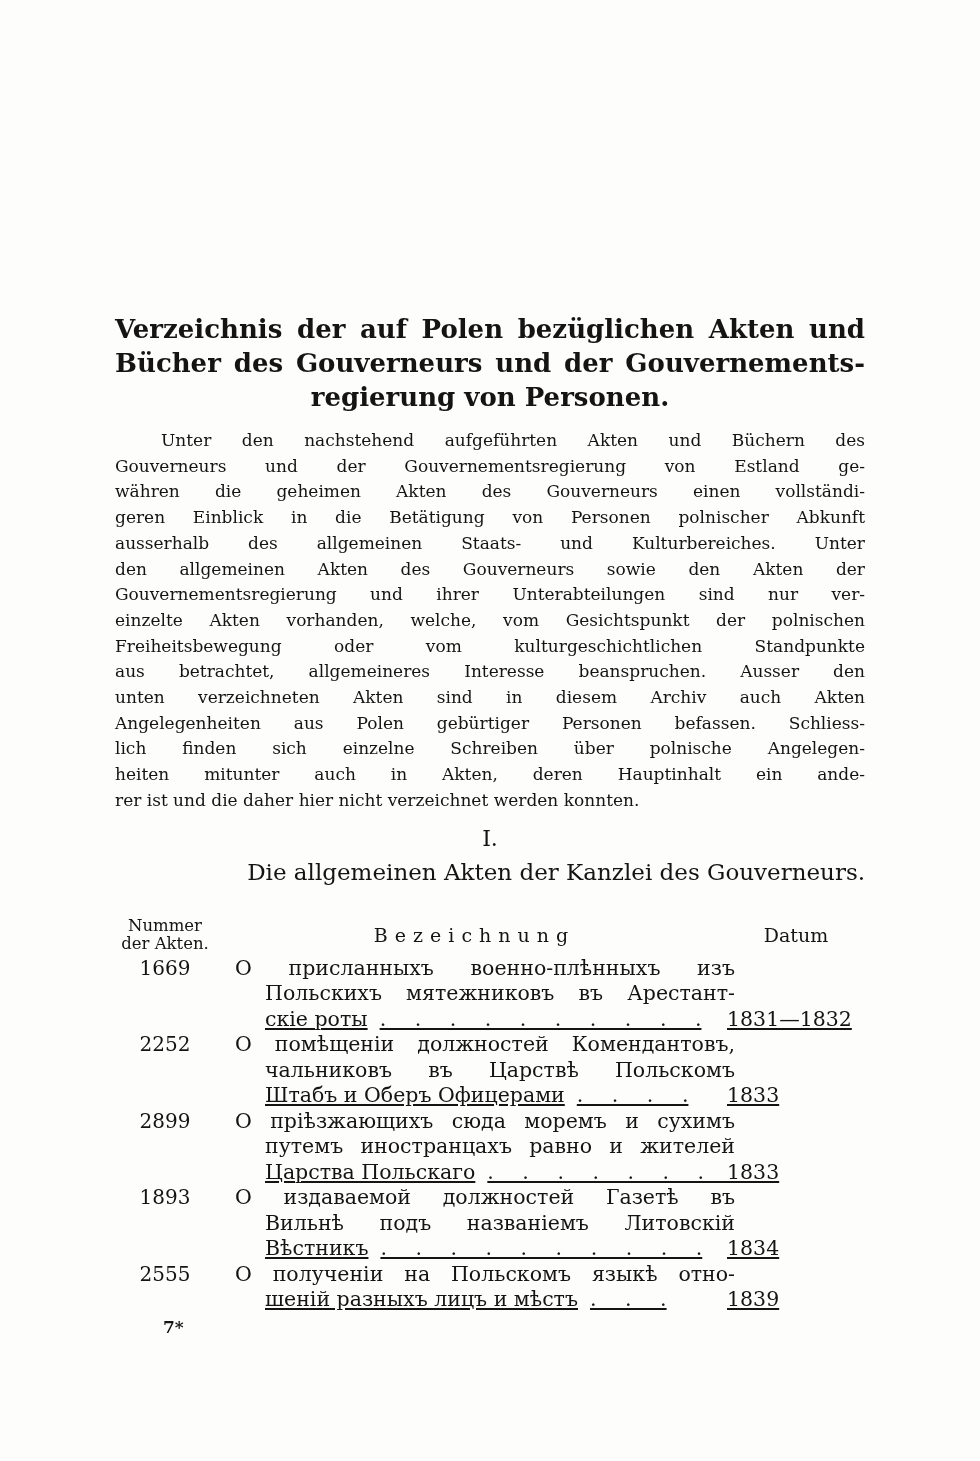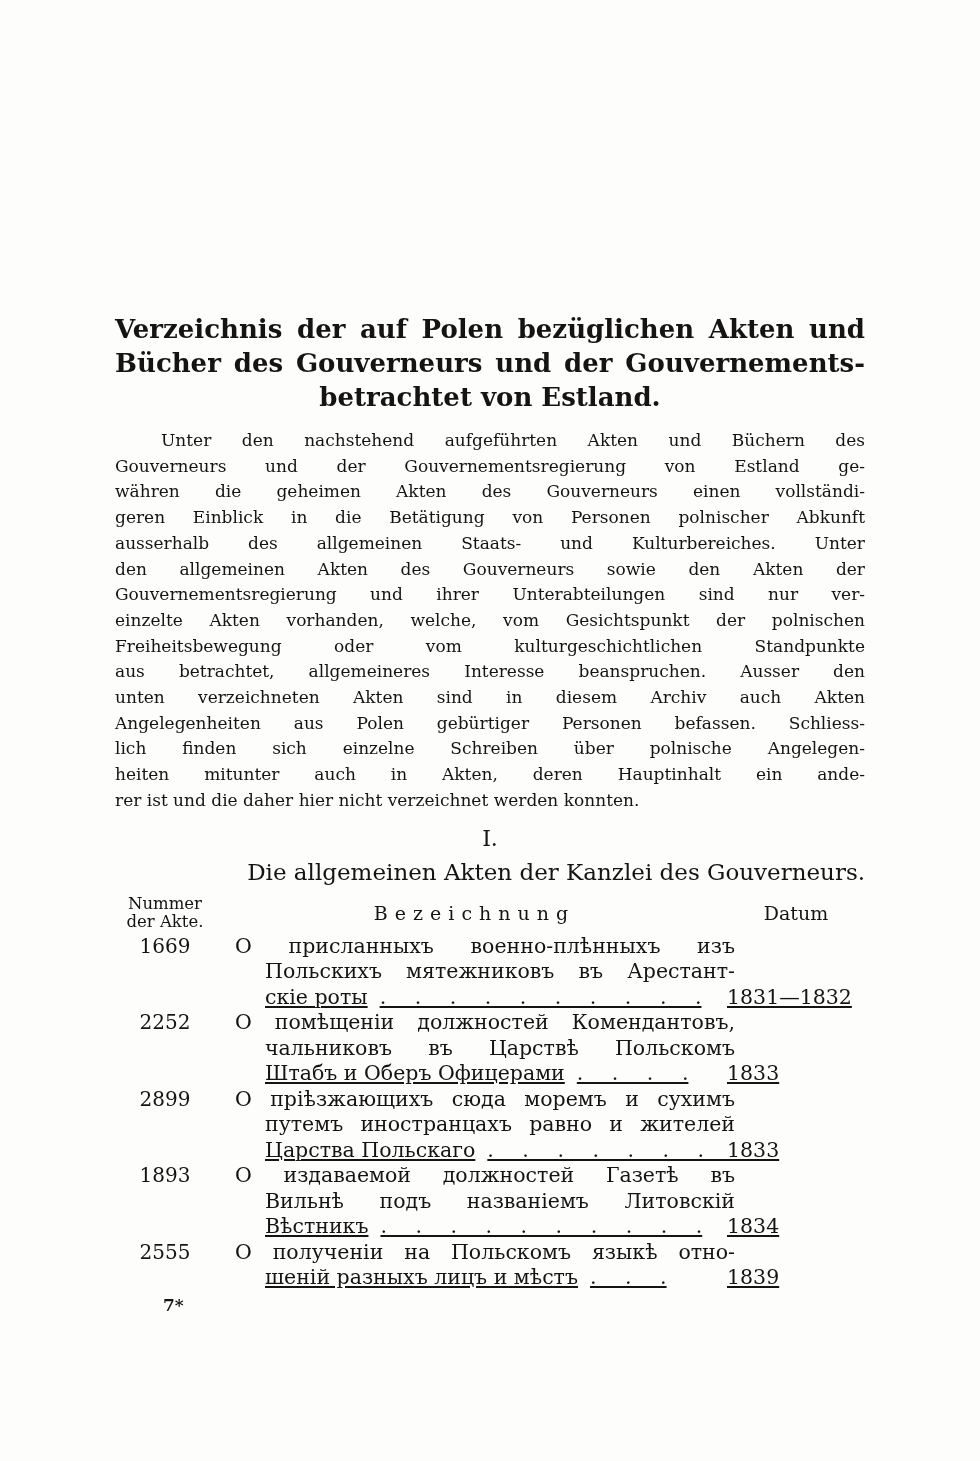--- a/index.html
+++ b/index.html
@@ -22,21 +22,21 @@
   .intro{font-size:17px;line-height:25.7px;}
   .il{text-align:justify;text-align-last:justify;}
   .il.first{text-indent:46px;}
   .il.end{text-align-last:left;}
 
   
   .numeral{margin-top:12px;text-align:center;font-size:22px;line-height:26px;}
   .sect{margin:6px 0 0 0;text-align:right;font-size:23px;font-weight:normal;line-height:28px;}
 
   
-  .thead{display:flex;align-items:center;margin-top:6px;height:42px;justify-content:center;}
+  .thead{display:flex;align-items:center;margin-top:28px;height:42px;justify-content:center;}
   .col-num{width:100px;flex:none;text-align:center;}
   .thead .col-num{font-size:16.5px;line-height:18px;}
   .hdr-bez{flex:1;text-align:center;font-size:19px;letter-spacing:7px;text-indent:7px;}
   .col-date{width:138px;flex:none;}
   .hdr-datum{text-align:center;font-size:19px;}
 
   
   .tbody{font-size:20.5px;line-height:25.5px;}
   .trow{display:flex;}
   .trow .col-num{font-size:20px;}
@@ -51,21 +51,21 @@
   .footer-mark{margin:4px 0 0 48px;font-size:17px;font-weight:bold;}
 </style>
 </head>
 <body>
 
 <div class="page">
 
   <h1 class="title">
     <span class="tl just">Verzeichnis der auf Polen bezüglichen Akten und</span>
     <span class="tl just">Bücher des Gouverneurs und der Gouvernements-</span>
-    <span class="tl center">betrachtet von Estland.</span>
+    <span class="tl center">regierung von Personen.</span>
   </h1>
 
   <div class="intro">
     <div class="il first">Unter den nachstehend aufgeführten Akten und Büchern des</div>
     <div class="il">Gouverneurs und der Gouvernementsregierung von Estland ge-</div>
     <div class="il">währen die geheimen Akten des Gouverneurs einen vollständi-</div>
     <div class="il">geren Einblick in die Betätigung von Personen polnischer Abkunft</div>
     <div class="il">ausserhalb des allgemeinen Staats- und Kulturbereiches. Unter</div>
     <div class="il">den allgemeinen Akten des Gouverneurs sowie den Akten der</div>
     <div class="il">Gouvernementsregierung und ihrer Unterabteilungen sind nur ver-</div>
@@ -78,21 +78,21 @@
     <div class="il">heiten mitunter auch in Akten, deren Hauptinhalt ein ande-</div>
     <div class="il end">rer ist und die daher hier nicht verzeichnet werden konnten.</div>
   </div>
 
   <div class="numeral">I.</div>
   <h2 class="sect">Die allgemeinen Akten der Kanzlei des Gouverneurs.</h2>
 
   <div class="thead">
     <div class="col-num">
       <div>Nummer</div>
-      <div>der Akte.</div>
+      <div>der Akten.</div>
     </div>
     <div class="hdr-bez">Bezeichnung</div>
     <div class="col-date hdr-datum">Datum</div>
   </div>
 
   <div class="tbody">
 
     <div class="trow">
       <div class="col-num">1669</div>
       <div class="col-desc">

